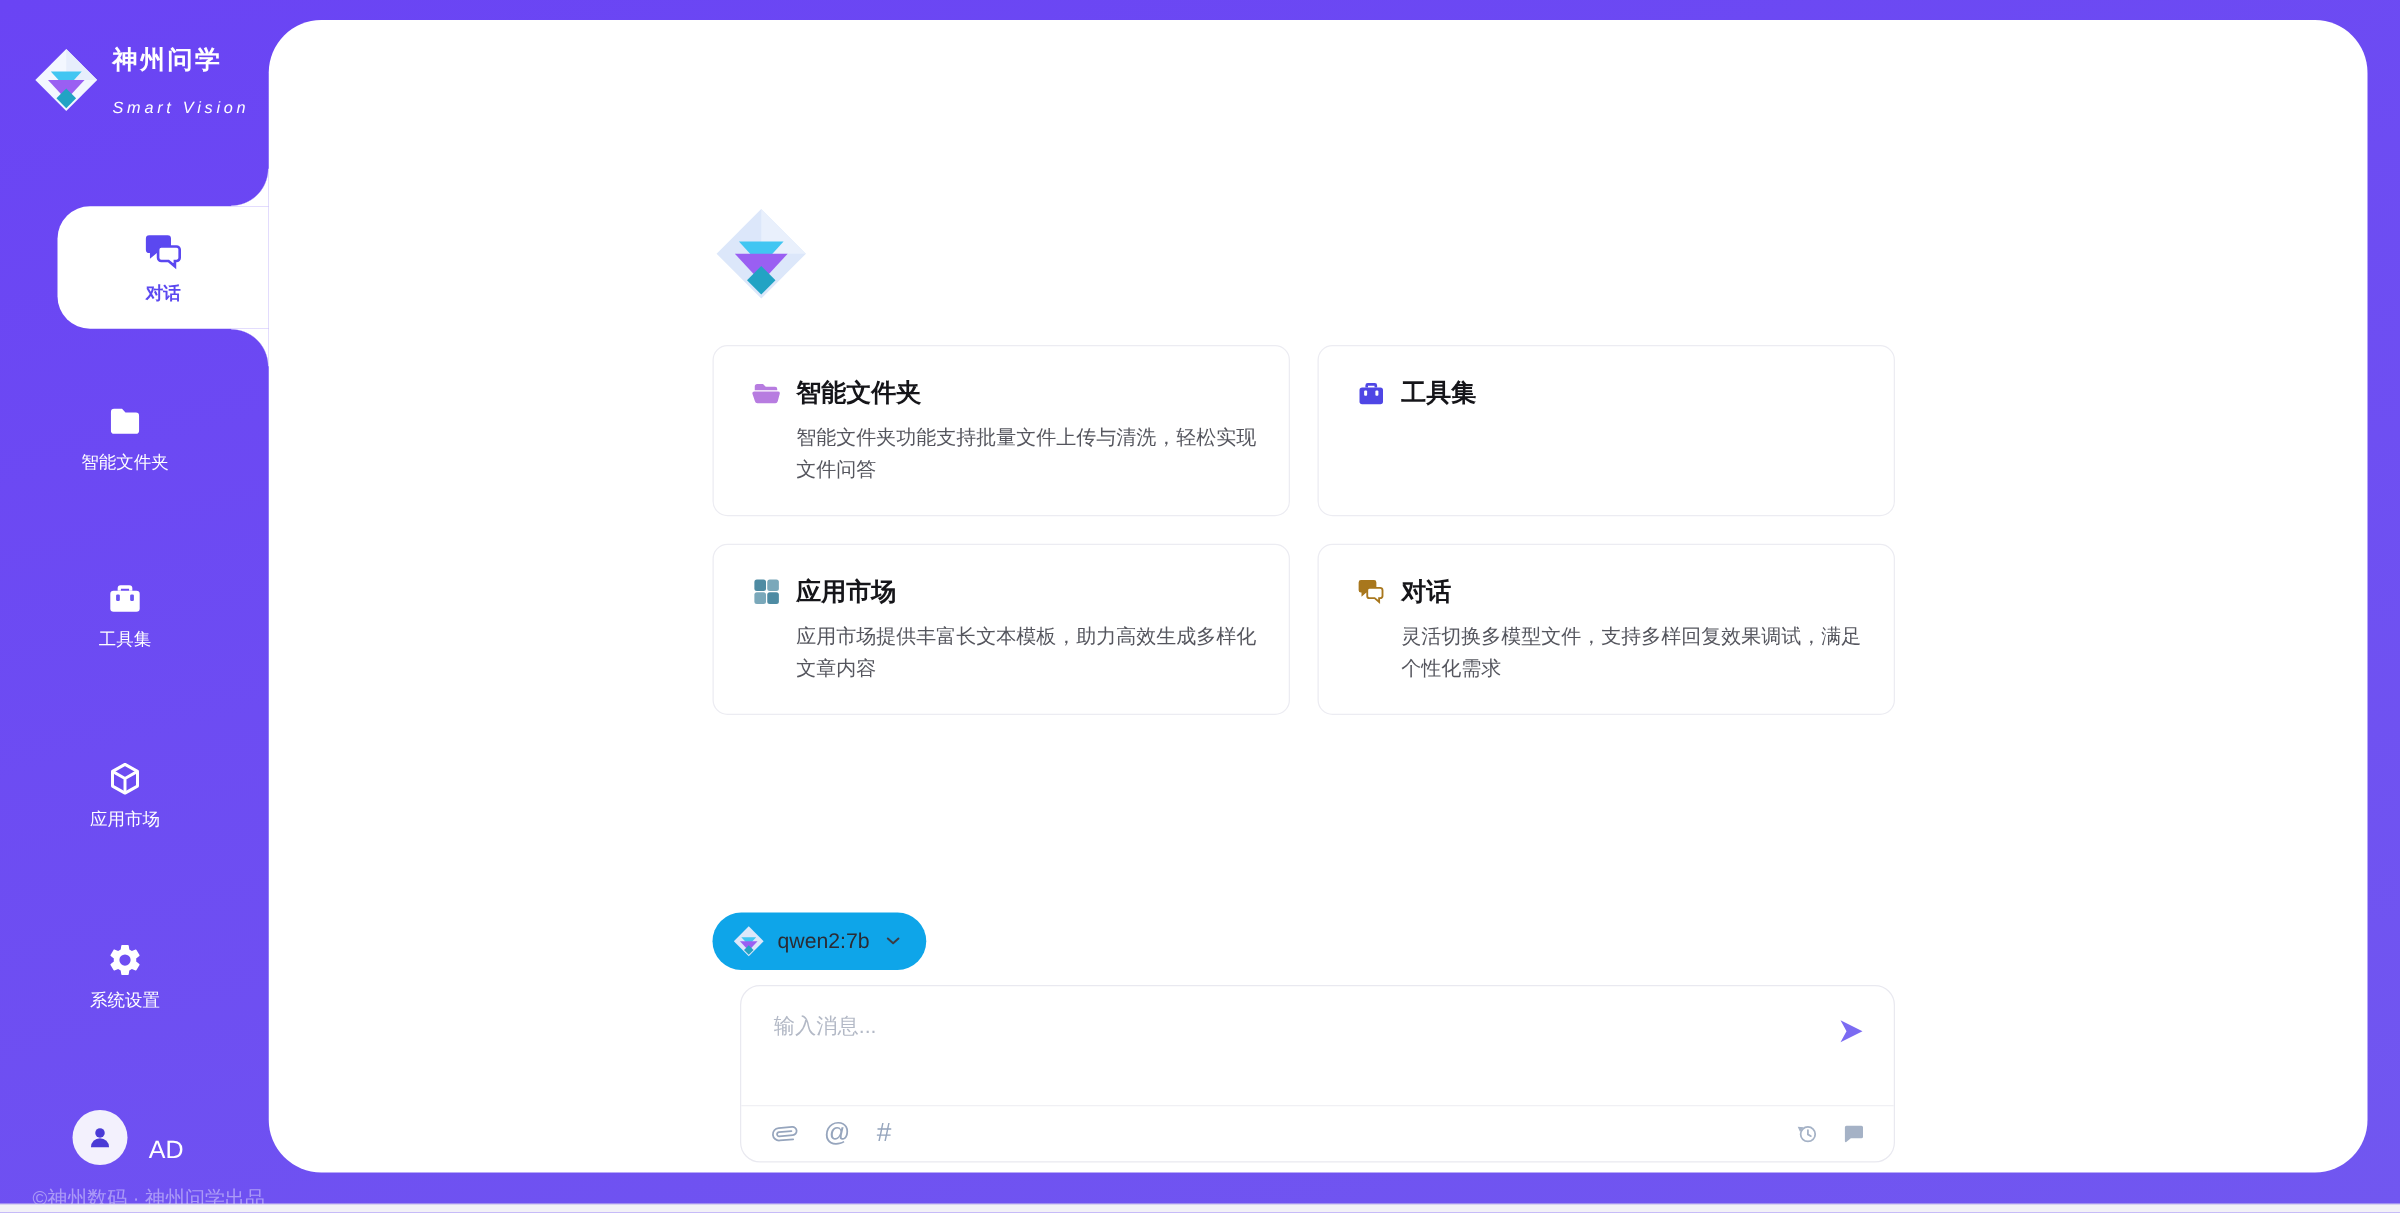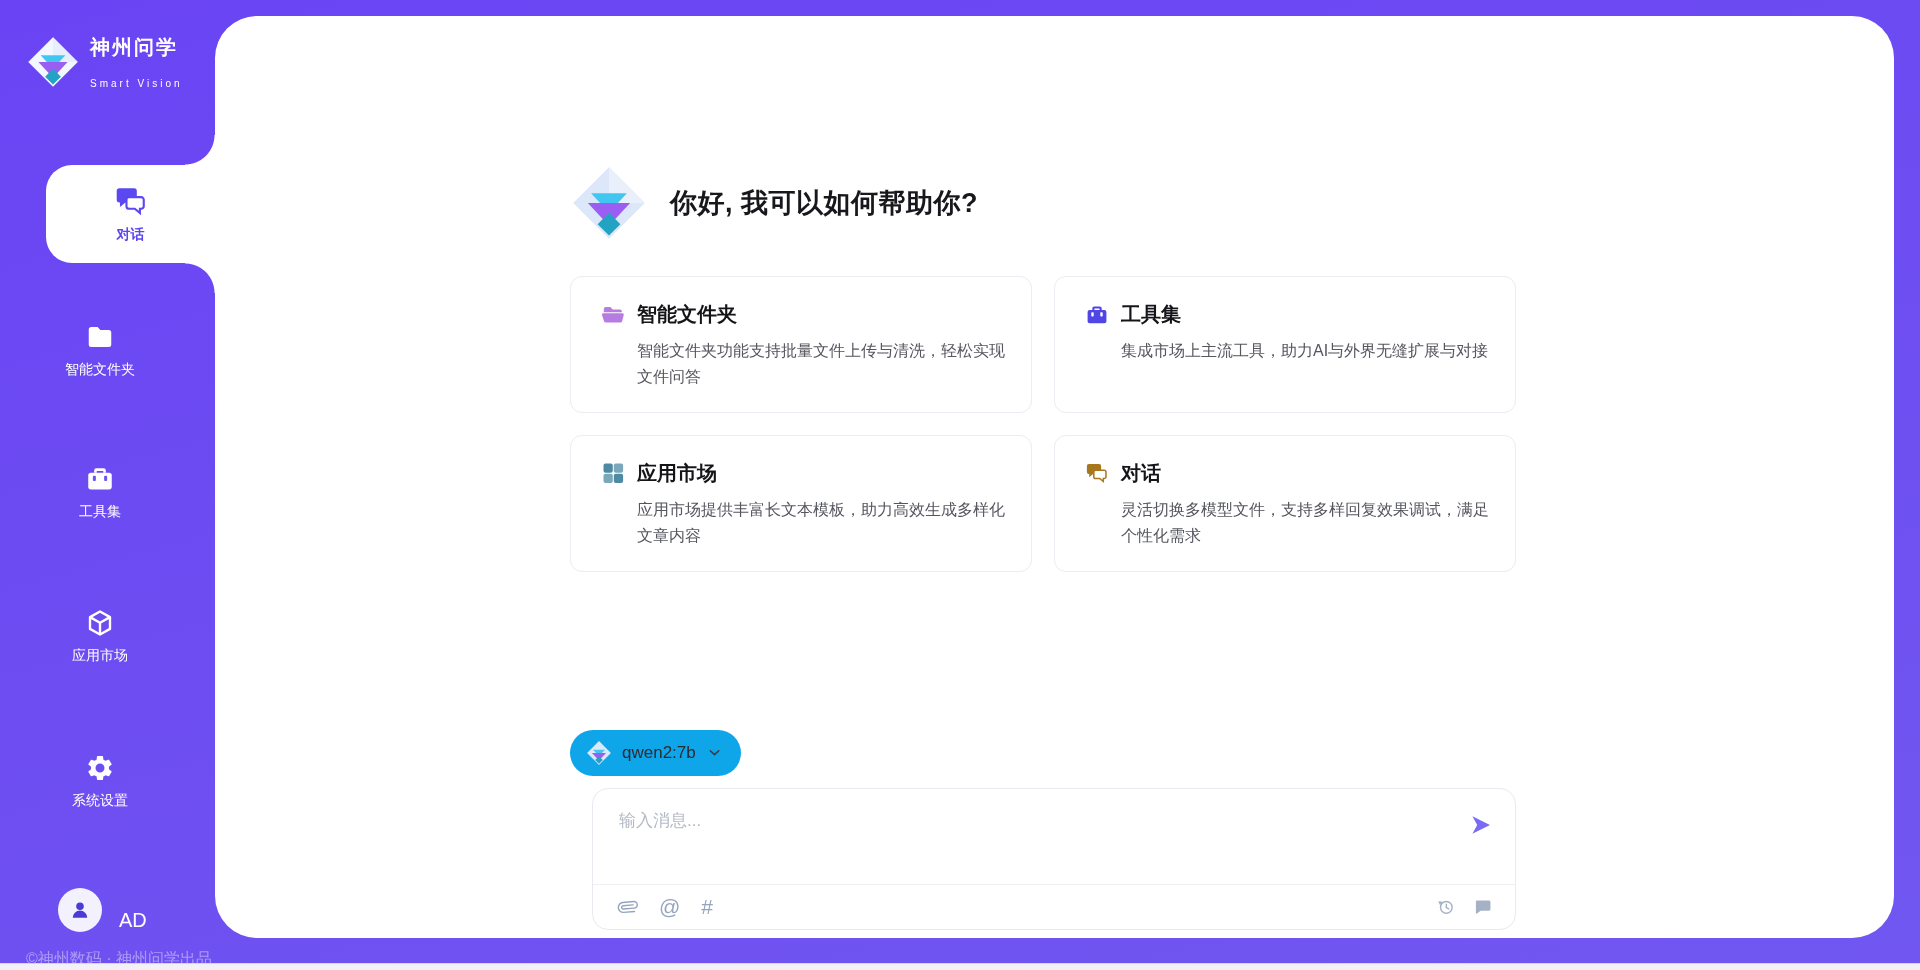--- a/index.html
+++ b/index.html
@@ -7,21 +7,21 @@
   body {
     font-family:"Liberation Sans","DejaVu Sans",sans-serif;
     background:linear-gradient(165deg, var(--sidebar-gradient-top,#6a44f4) 0%, var(--sidebar-gradient-bottom,#7157f0) 100%);
     position:relative;
   }
 
   
   .sidebar { position:absolute; left:0; top:16px; width:215px; height:970px; }
   .brand { position:absolute; left:26px; top:18px; display:flex; align-items:center; gap:10px; }
   .brand-name { color:#fff; font-size:20px; font-weight:700; letter-spacing:2px; }
-  .brand-sub  { color:#fff; font-size:10px; letter-spacing:3px; margin-top:17px; }
+  .brand-sub  { color:#fff; font-size:13px; letter-spacing:3px; margin-top:17px;font-style:italic; }
 
   .nav-item { position:absolute; left:35px; width:130px; display:flex; flex-direction:column; align-items:center; gap:9px; cursor:pointer; }
   .nav-item .nav-ic { width:30px; height:30px; color:#fff; }
   .nav-item .nav-label { color:#fff; font-size:14px; }
 
   .nav-item.active { left:46px; width:169px; top:149px; height:98px; background:#fff;
     border-radius:26px 0 0 26px; justify-content:center; gap:8px; }
   .nav-item.active::before { content:""; position:absolute; right:0; top:-30px; width:30px; height:30px;
     background:radial-gradient(30px 30px at 0 0, transparent 29px, #fff 30px); }
   .nav-item.active::after { content:""; position:absolute; right:0; bottom:-30px; width:30px; height:30px;
@@ -152,21 +152,20 @@
   <div class="content">
 
     <div class="greeting-row">
       <svg width="78" height="78" viewBox="0 0 48 48">
         <polygon points="24,2 46,24 24,46 2,24" fill="#dce7fa"></polygon>
         <polygon points="24,2 46,24 24,24" fill="#e9f0fc"></polygon>
         <polygon points="13,18 35,18 24,30" fill="#41c6f2"></polygon>
         <polygon points="11,24 37,24 24,38" fill="#9a5ff2"></polygon>
         <polygon points="24,30 31,37 24,44 17,37" fill="#22a3c4"></polygon>
       </svg>
-      <h1 class="greeting">你好, 我可以如何帮助你?</h1>
     </div>
 
     <div class="cards">
 
       <div class="card">
         <div class="card-head">
           <svg viewBox="0 0 24 24" style="color: rgb(183, 124, 224);">
             <path d="M2.8 6.1a2 2 0 0 1 2-2h4.6l2.2 2.3h7.4a1.8 1.8 0 0 1 1.8 1.8v1H2.8z" fill="currentColor"></path>
             <path d="M2.4 10.2h18.9a1.5 1.5 0 0 1 1.45 1.9l-1.55 5.9a2 2 0 0 1-1.94 1.5H4.9a2 2 0 0 1-1.94-1.5L1 12.1a1.5 1.5 0 0 1 1.4-1.9z" fill="currentColor"></path>
           </svg>
@@ -178,21 +177,20 @@
       <div class="card">
         <div class="card-head">
           <svg viewBox="0 0 24 24" style="color: rgb(79, 70, 229);">
             <path d="M9.2 3.4h5.6a1.9 1.9 0 0 1 1.9 1.9v1.6h-2.1V5.6h-5.2v1.3H7.3V5.3a1.9 1.9 0 0 1 1.9-1.9z" fill="currentColor"></path>
             <rect x="2.6" y="6.9" width="18.8" height="13.4" rx="2.1" fill="currentColor"></rect>
             <rect x="6.3" y="9.3" width="2.4" height="4.2" rx="0.8" fill="#fff"></rect>
             <rect x="15.3" y="9.3" width="2.4" height="4.2" rx="0.8" fill="#fff"></rect>
           </svg>
           <span class="card-title">工具集</span>
         </div>
-        <p class="card-desc">集成市场上主流工具，助力AI与外界无缝扩展与对接</p>
       </div>
 
       <div class="card">
         <div class="card-head">
           <svg viewBox="0 0 24 24" style="color: rgb(78, 139, 163);">
             <rect x="2.5" y="2.5" width="9.3" height="9.3" rx="2" fill="currentColor"></rect>
             <rect x="12.8" y="2.5" width="9.3" height="9.3" rx="2" fill="currentColor" opacity="0.75"></rect>
             <rect x="2.5" y="12.8" width="9.3" height="9.3" rx="2" fill="currentColor" opacity="0.75"></rect>
             <rect x="12.8" y="12.8" width="9.3" height="9.3" rx="2" fill="currentColor"></rect>
           </svg>

